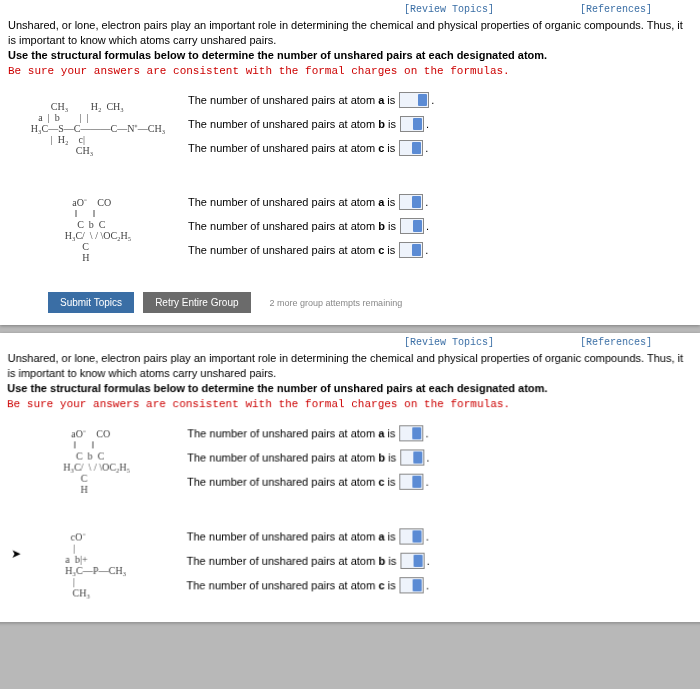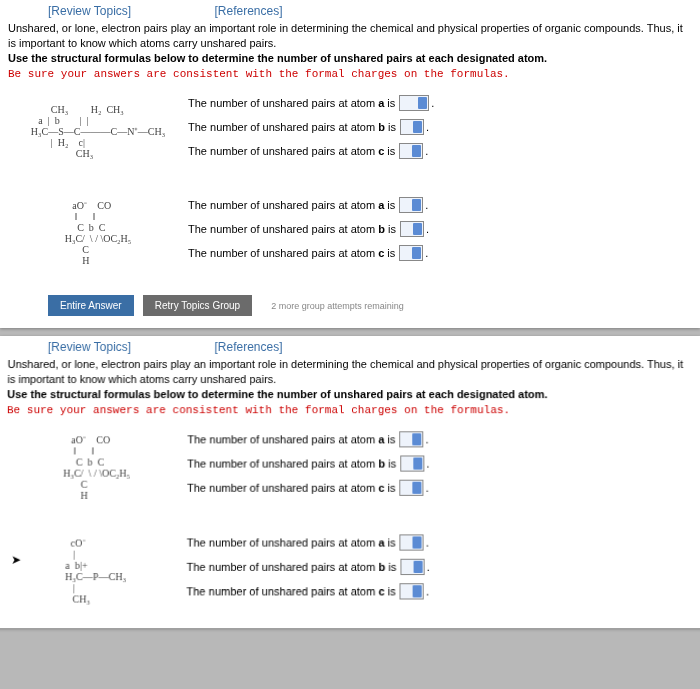--- a/index.html
+++ b/index.html
@@ -11,24 +11,25 @@
     color: #000;
   }
   .panel {
     background: #fff;
     margin: 0 0 8px 0;
     padding: 4px 8px 12px 8px;
     box-shadow: 0 1px 3px rgba(0,0,0,0.3);
     position: relative;
   }
   .top-links {
-    text-align: left;
-    font-size: 12px;
+    text-align: right;
+    font-size: 10px;
     color: #3a6ea5;
     margin-bottom: 3px;
+    font-family: Liberation Mono, monospace;
   }
   .top-links span { margin: 0 40px; }
   .intro { font-size: 11px; line-height: 1.35; margin-bottom: 10px; }
   .intro b { font-weight: bold; }
   .intro .red { color: #c00; font-family: Liberation Mono, monospace; }
   .problem-row {
     display: flex;
     align-items: center;
     margin: 0 0 22px 0;
   }
@@ -167,22 +168,22 @@
       </div>
       <div class="qline">
         <span class="qtext"><span>The number of unshared pairs at atom </span><b>c</b><span> is</span></span>
         <span class="answer-box"></span>
           <span class="period">.</span>
       </div>
     </div>
   </div>
 
   <div class="btn-row">
-    <button class="btn btn-blue">Entire Answer</button>
-    <button class="btn btn-gray">Retry Topics Group</button>
+    <button class="btn btn-blue">Submit Topics</button>
+    <button class="btn btn-gray">Retry Entire Group</button>
     <span class="attempts">2 more group attempts remaining</span>
   </div>
 </div>
 
 <div class="panel panel-offset">
   <div class="top-links">
     <span>[Review Topics]</span>
     <span>[References]</span>
   </div>
   <div class="intro">

